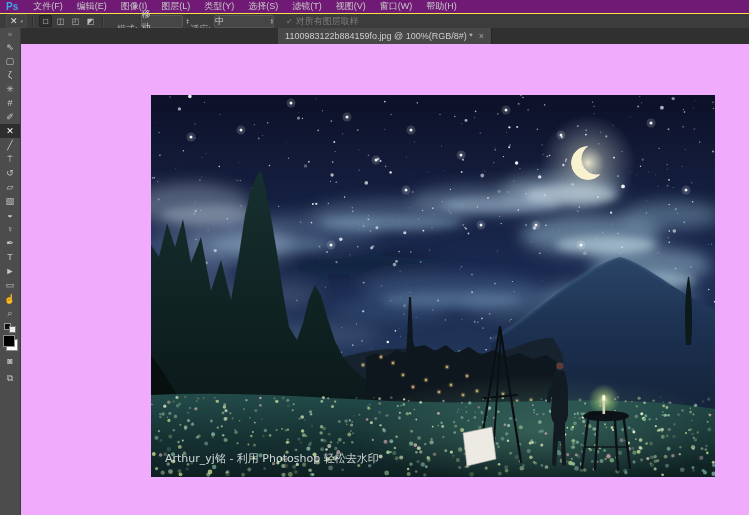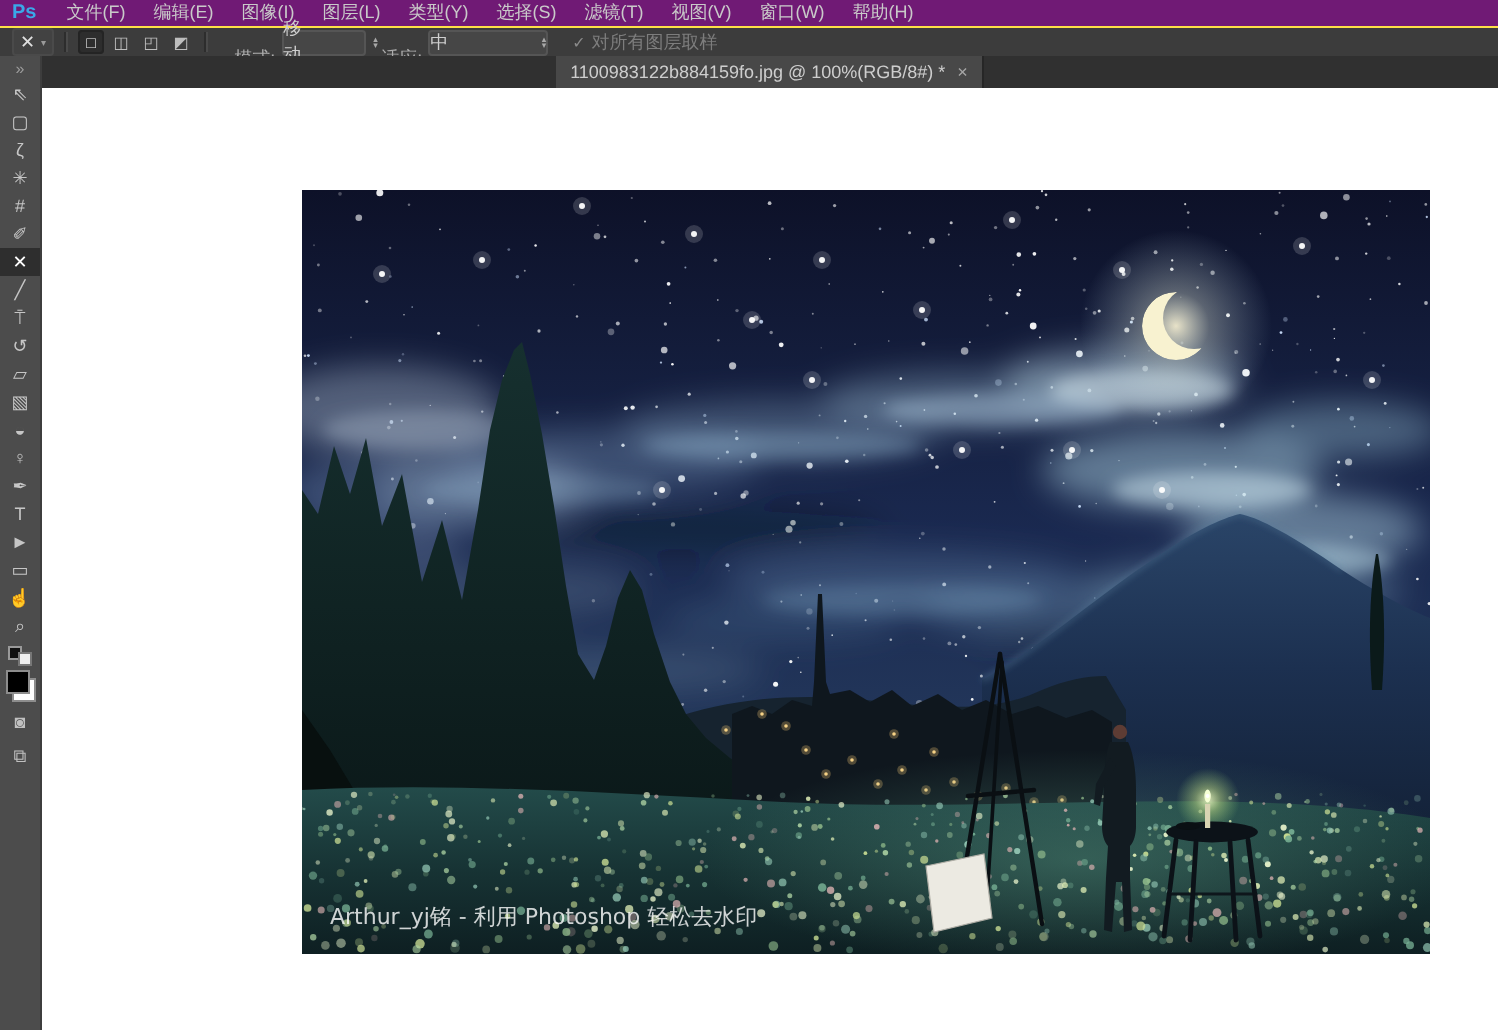--- a/index.html
+++ b/index.html
@@ -56,21 +56,21 @@
   .tool{height:14px;width:20px;display:flex;align-items:center;justify-content:center;font-size:9px;color:#c6c6c6;}
   .tool.selected{background:#2e2e2e;color:#ffffff;}
   .swap-mini{height:10px;width:20px;position:relative;margin-top:2px;}
   .swap-mini .a{position:absolute;left:4px;top:1px;width:5px;height:5px;background:#111;border:1px solid #999;}
   .swap-mini .b{position:absolute;left:9px;top:4px;width:5px;height:5px;background:#eee;border:1px solid #777;}
   .swatches{width:15px;height:16px;position:relative;margin-top:3px;}
   .swatches .fg{position:absolute;left:0;top:0;width:10px;height:10px;border:1px solid #8d8d8d;z-index:2;}
   .swatches .bg{position:absolute;right:0;bottom:0;width:10px;height:10px;border:1px solid #8d8d8d;}
   .tb-extra{height:14px;width:20px;display:flex;align-items:center;justify-content:center;font-size:9px;color:#c0c0c0;margin-top:3px;}
   
-  .canvas-area{position:absolute;left:21px;top:44px;right:0;bottom:0;background:#ffffff;}
+  .canvas-area{position:absolute;left:21px;top:44px;right:0;bottom:0;background:#f0abfc;}
   .document-image{position:absolute;left:130px;top:51px;width:564px;height:382px;}
   .document-image svg{display:block;}
 </style>
 </head>
 <body>
 
 <div class="menu-bar">
   <span class="ps-logo">Ps</span>
   <span class="menu-item">文件(F)</span>
   <span class="menu-item">编辑(E)</span>

